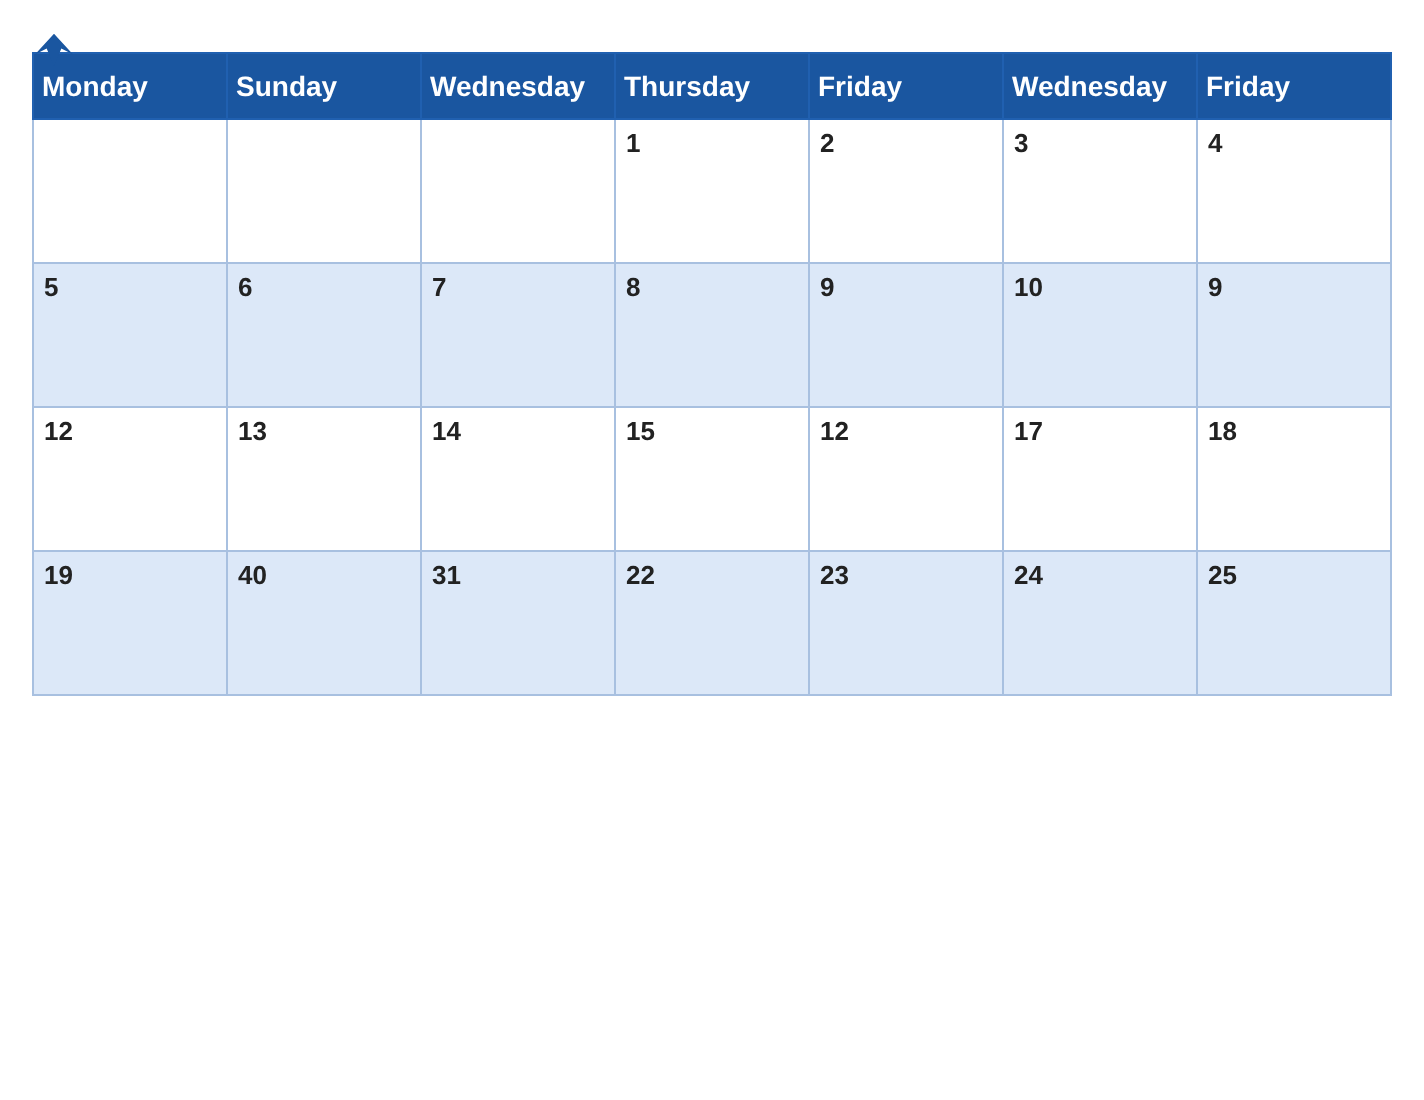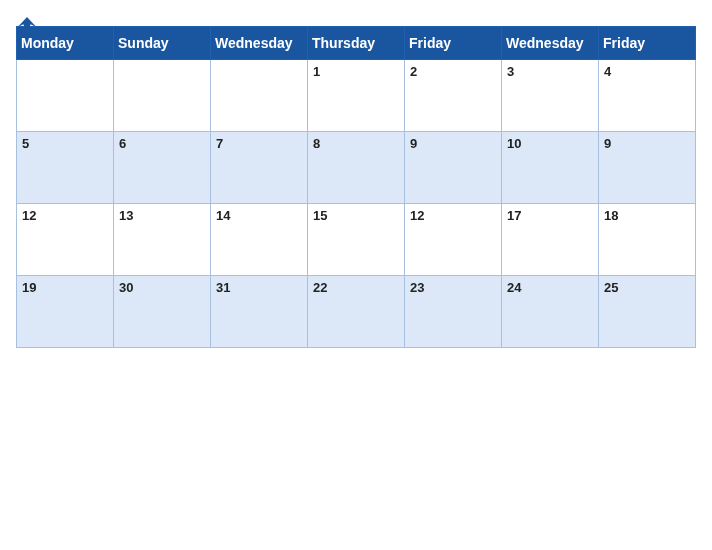--- a/index.html
+++ b/index.html
@@ -203,21 +203,21 @@
           </td>
           <td>
             <span class="day-num">18</span>
           </td>
         </tr>
         <tr>
           <td>
             <span class="day-num">19</span>
           </td>
           <td>
-            <span class="day-num">30</span>
+            <span class="day-num">40</span>
           </td>
           <td>
             <span class="day-num">31</span>
           </td>
           <td>
             <span class="day-num">22</span>
           </td>
           <td>
             <span class="day-num">23</span>
           </td>

